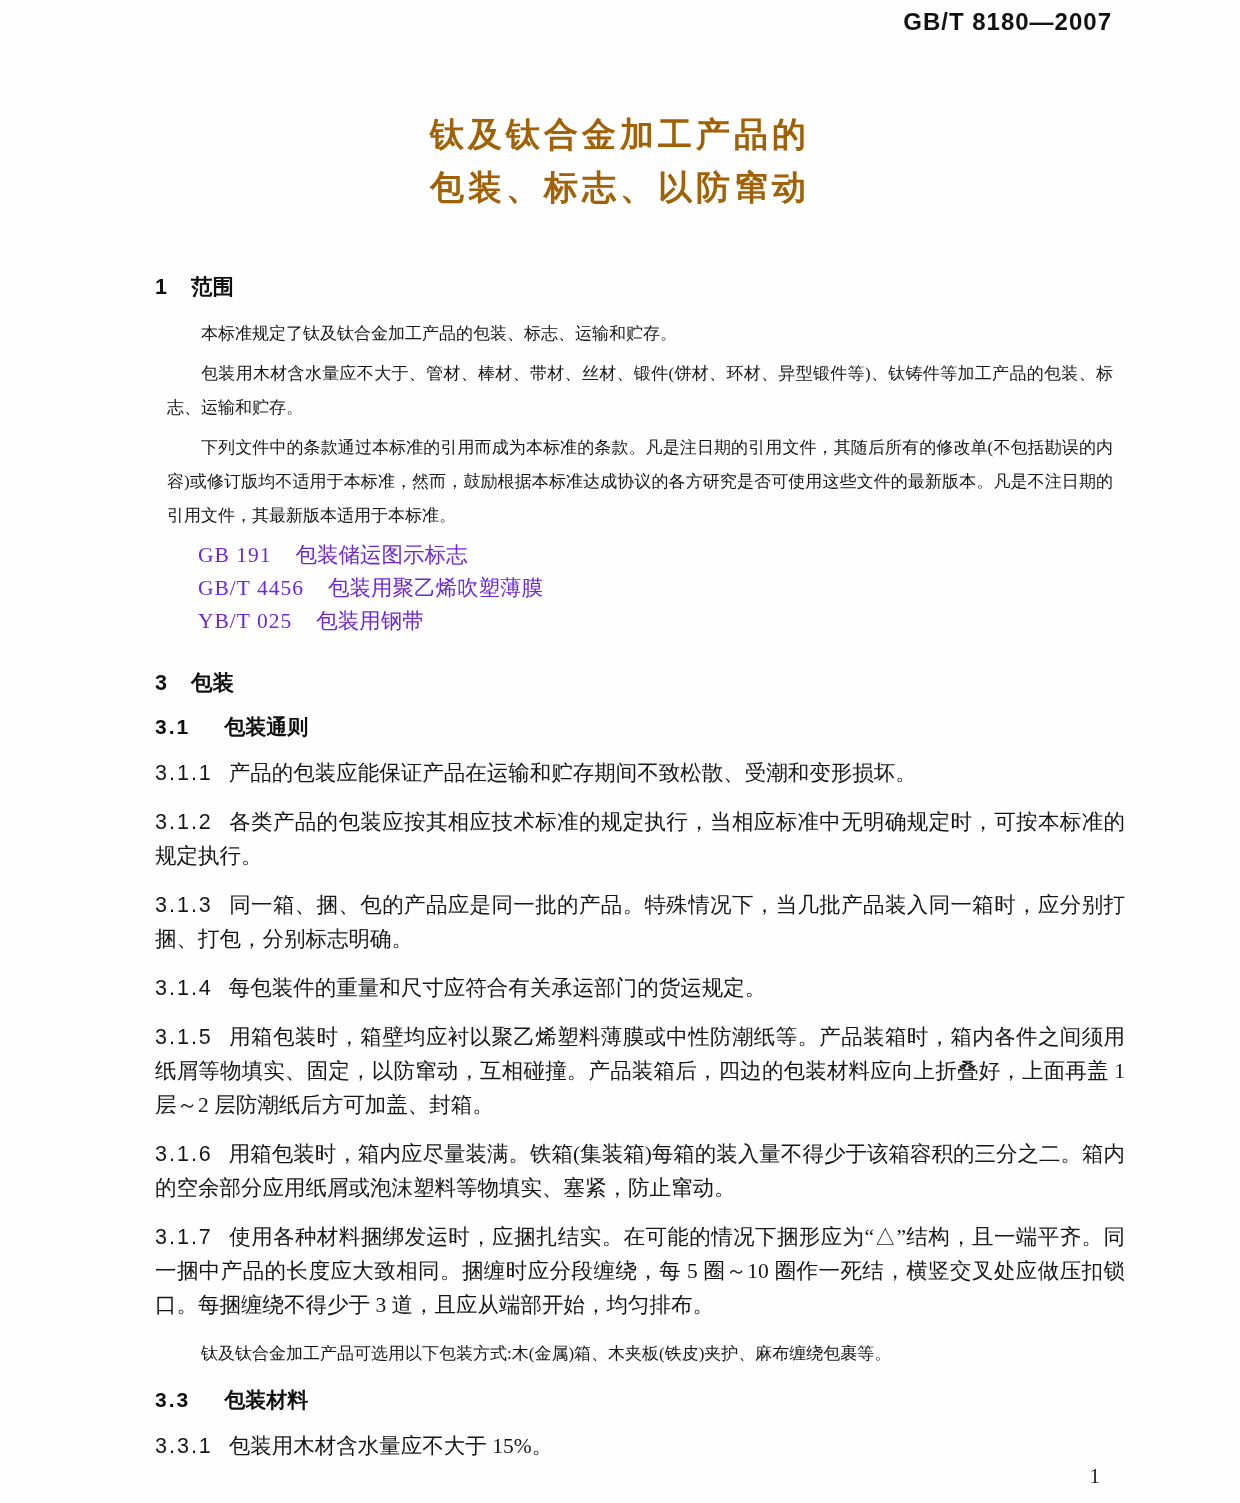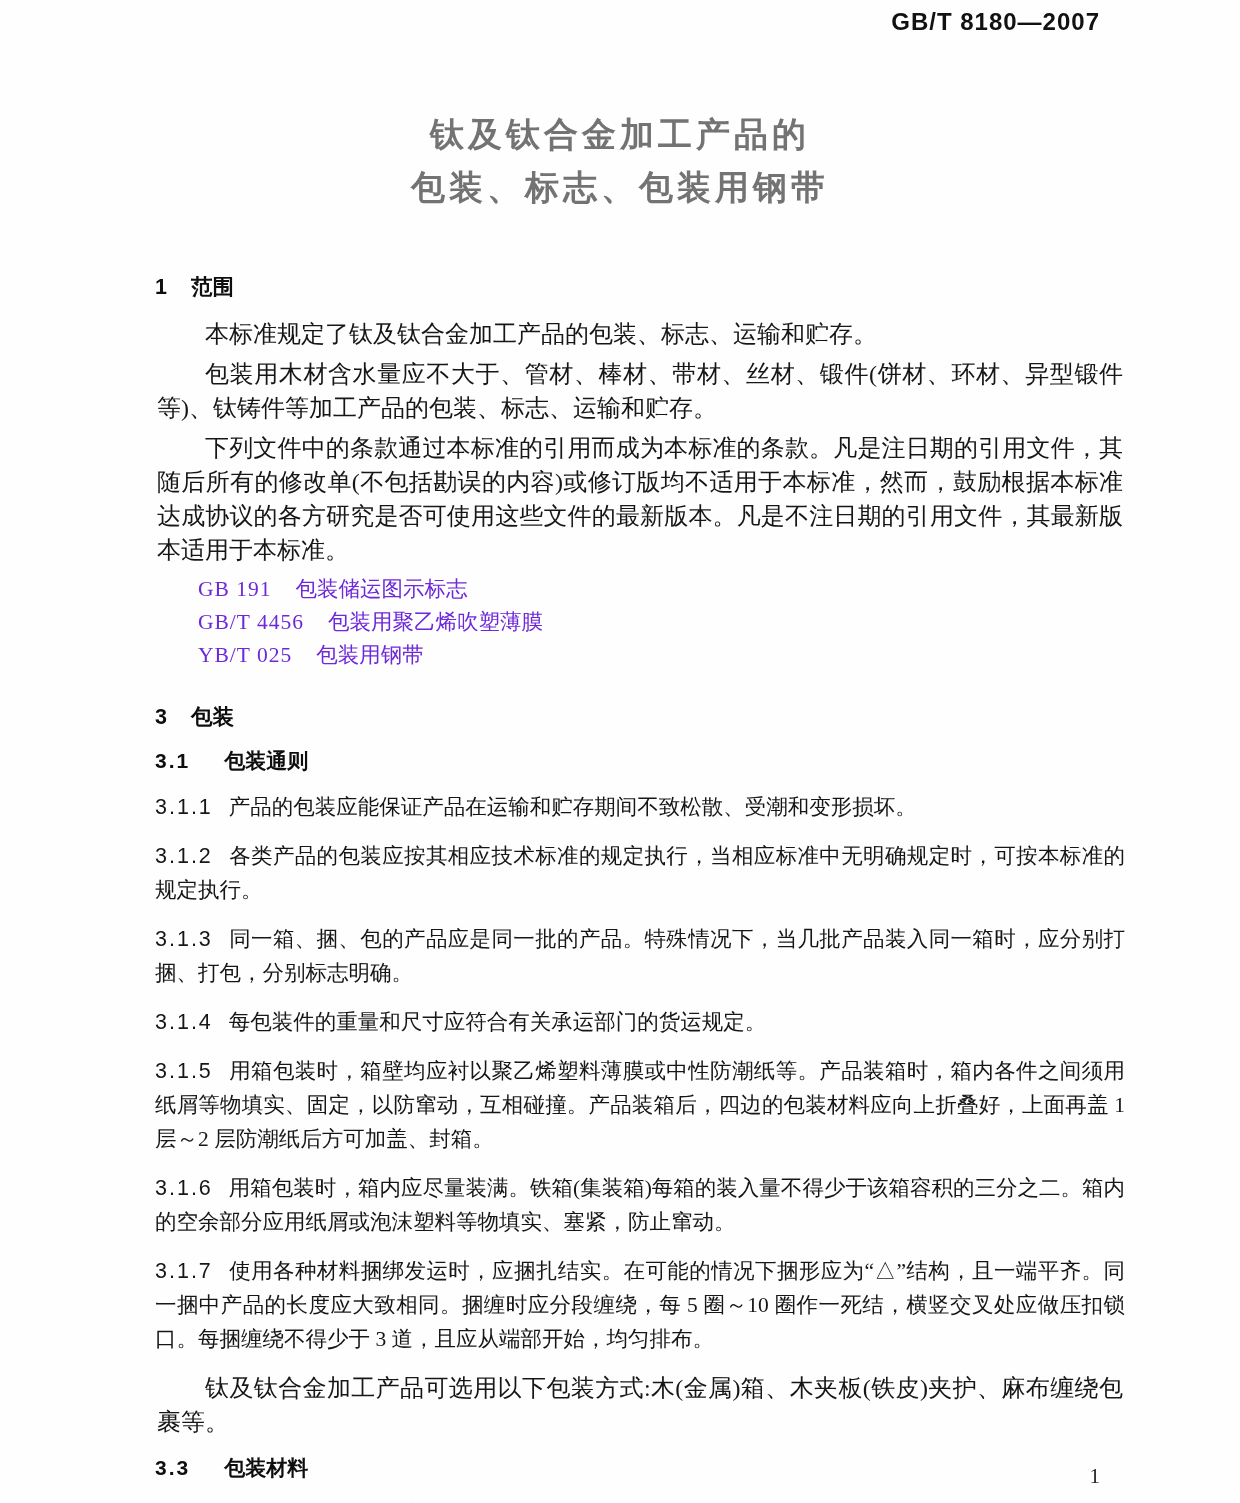--- a/index.html
+++ b/index.html
@@ -13,36 +13,36 @@
     height: 1503px;
     background: #fefefe;
     color: #141414;
     font-family: "Liberation Serif", serif;
     overflow: hidden;
     box-sizing: border-box;
   }
   .doc-header {
     position: absolute;
     top: 8px;
-    right: 140px;
+    right: 128px;
     font-family: "Liberation Sans", sans-serif;
     font-weight: bold;
     font-size: 24px;
     letter-spacing: 1px;
     color: #111;
   }
   .doc-title {
     margin: 108px 0 0 0;
     text-align: center;
     font-family: "Liberation Sans", sans-serif;
     font-weight: bold;
     font-size: 34px;
     line-height: 53px;
     letter-spacing: 4px;
-    color: #737373;
+    color: #a16207;
   }
   .content {
     margin: 58px 115px 0 155px; 
   }
   .chapter {
     font-family: "Liberation Sans", sans-serif;
     font-weight: bold;
     font-size: 21.5px;
     margin: 30px 0 16px 0;
     color: #0e0e0e;
@@ -50,23 +50,23 @@
   .chapter .c-num { margin-right: 22px; letter-spacing: 2px; }
   .sub-heading {
     font-family: "Liberation Sans", sans-serif;
     font-weight: bold;
     font-size: 21px;
     margin: 15px 0 9px 0;
     color: #0e0e0e;
   }
   .sub-heading .c-num { margin-right: 34px; letter-spacing: 2px; }
   p.body {
-    font-size: 24px;
+    font-size: 17px;
     line-height: 34px;
-    margin: 6px 2px;
+    margin: 6px 12px;
     text-align: justify;
     color: #161616;
   }
   p.indent { text-indent: 2em; }
   p.ref {
     font-size: 21.5px;
     line-height: 33px;
     margin: 0 0 0 2em;
     color: #6d28d9;
   }
@@ -94,21 +94,21 @@
 </style>
 </head>
 <body>
 
 <div class="page">
 
   <div class="doc-header">GB/T 8180—2007</div>
 
   <div class="doc-title">
     <div>钛及钛合金加工产品的</div>
-    <div>包装、标志、包装用钢带</div>
+    <div>包装、标志、以防窜动</div>
   </div>
 
   <div class="content">
 
     <h2 class="chapter"><span class="c-num">1</span><span>范围</span></h2>
     <p class="body indent">本标准规定了钛及钛合金加工产品的包装、标志、运输和贮存。</p>
     <p class="body indent">包装用木材含水量应不大于、管材、棒材、带材、丝材、锻件(饼材、环材、异型锻件等)、钛铸件等加工产品的包装、标志、运输和贮存。</p>
 
     <p class="body indent">下列文件中的条款通过本标准的引用而成为本标准的条款。凡是注日期的引用文件，其随后所有的修改单(不包括勘误的内容)或修订版均不适用于本标准，然而，鼓励根据本标准达成协议的各方研究是否可使用这些文件的最新版本。凡是不注日期的引用文件，其最新版本适用于本标准。</p>
     <p class="ref"><span class="ref-code">GB 191</span><span>包装储运图示标志</span></p>

